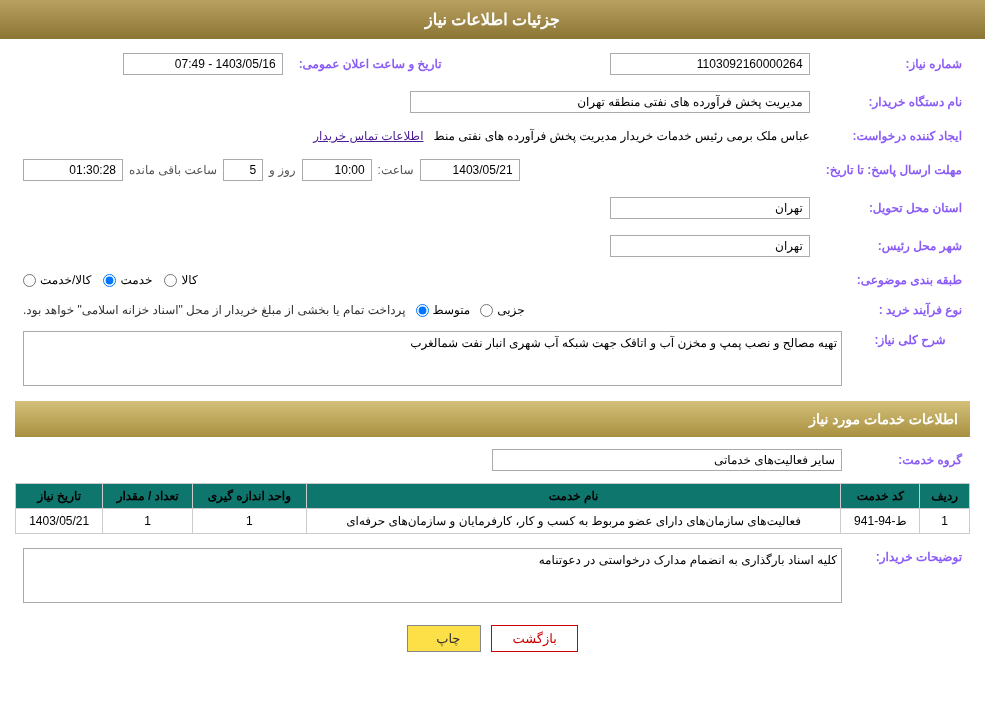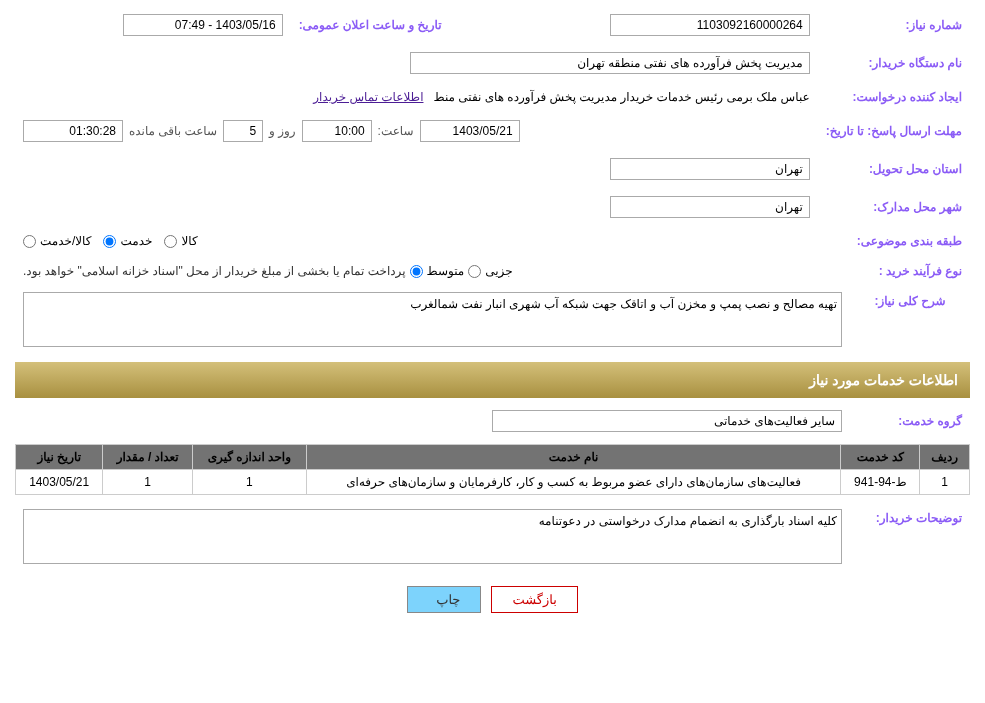--- a/index.html
+++ b/index.html
@@ -73,21 +73,21 @@
     }
     .radio-label {
       display: flex;
       align-items: center;
       gap: 4px;
       cursor: pointer;
     }
     .purchase-type-row {
       display: flex;
       align-items: center;
-      gap: 4px;
+      gap: 10px;
       flex-direction: row-reverse;
     }
     .purchase-text {
       font-size: 12px;
       color: #333;
     }
     .textarea-box {
       width: 100%;
       height: 55px;
       border: 1px solid #aaa;
@@ -97,21 +97,21 @@
       direction: rtl;
       resize: none;
     }
     .data-table {
       width: 100%;
       border-collapse: collapse;
       margin-top: 8px;
       font-size: 12px;
     }
     .data-table th {
-      background: #737373;
+      background: #0f766e;
       border: 1px solid #ccc;
       padding: 5px 8px;
       text-align: center;
       font-weight: bold;
     }
     .data-table td {
       border: 1px solid #ccc;
       padding: 5px 8px;
       text-align: center;
     }
@@ -123,21 +123,21 @@
       margin: 15px 0 10px 0;
     }
     .btn {
       padding: 5px 20px;
       font-size: 13px;
       font-family: Tahoma, Arial, sans-serif;
       cursor: pointer;
       border: 1px solid #888;
     }
     .btn-print {
-      background: #7dd3fc;
+      background: #fde047;
       color: #333;
       padding-left: 28px;
     }
     .btn-back {
       background: #fff;
       border: 1px solid #cc0000;
       color: #cc0000;
     }
     .divider-row { height: 6px; }
     .inline-label {
@@ -150,20 +150,23 @@
       align-items: center;
       gap: 6px;
       flex-direction: row-reverse;
     }
   </style>
 </head>
 <body>
 
 <div class="page-container">
 
+  <div class="page-header">
+    <span>جزئیات اطلاعات نیاز</span>
+  </div>
 
   <div class="content-area">
 
     <table class="info-table">
       <tbody>
           <tr>
         <td class="label-cell">شماره نیاز:</td>
         <td class="value-cell">
           <input class="input-box input-medium" type="text" readonly="" value="1103092160000264" style="">
         </td>
@@ -216,21 +219,21 @@
       <tr>
         <td class="label-cell">استان محل تحویل:</td>
         <td class="value-cell" colspan="4">
           <input class="input-box" type="text" style="width: 200px;" readonly="" value="تهران">
         </td>
       </tr>
       <tr class="divider-row">
             <td colspan="5"></td>
           </tr>
       <tr>
-        <td class="label-cell">شهر محل مدارک:</td>
+        <td class="label-cell">شهر محل رئیس:</td>
         <td class="value-cell" colspan="4">
           <input class="input-box" type="text" style="width: 200px;" readonly="" value="تهران">
         </td>
       </tr>
       <tr class="divider-row">
             <td colspan="5"></td>
           </tr>
       <tr>
         <td class="label-cell">طبقه بندی موضوعی:</td>
         <td class="value-cell" colspan="4">

